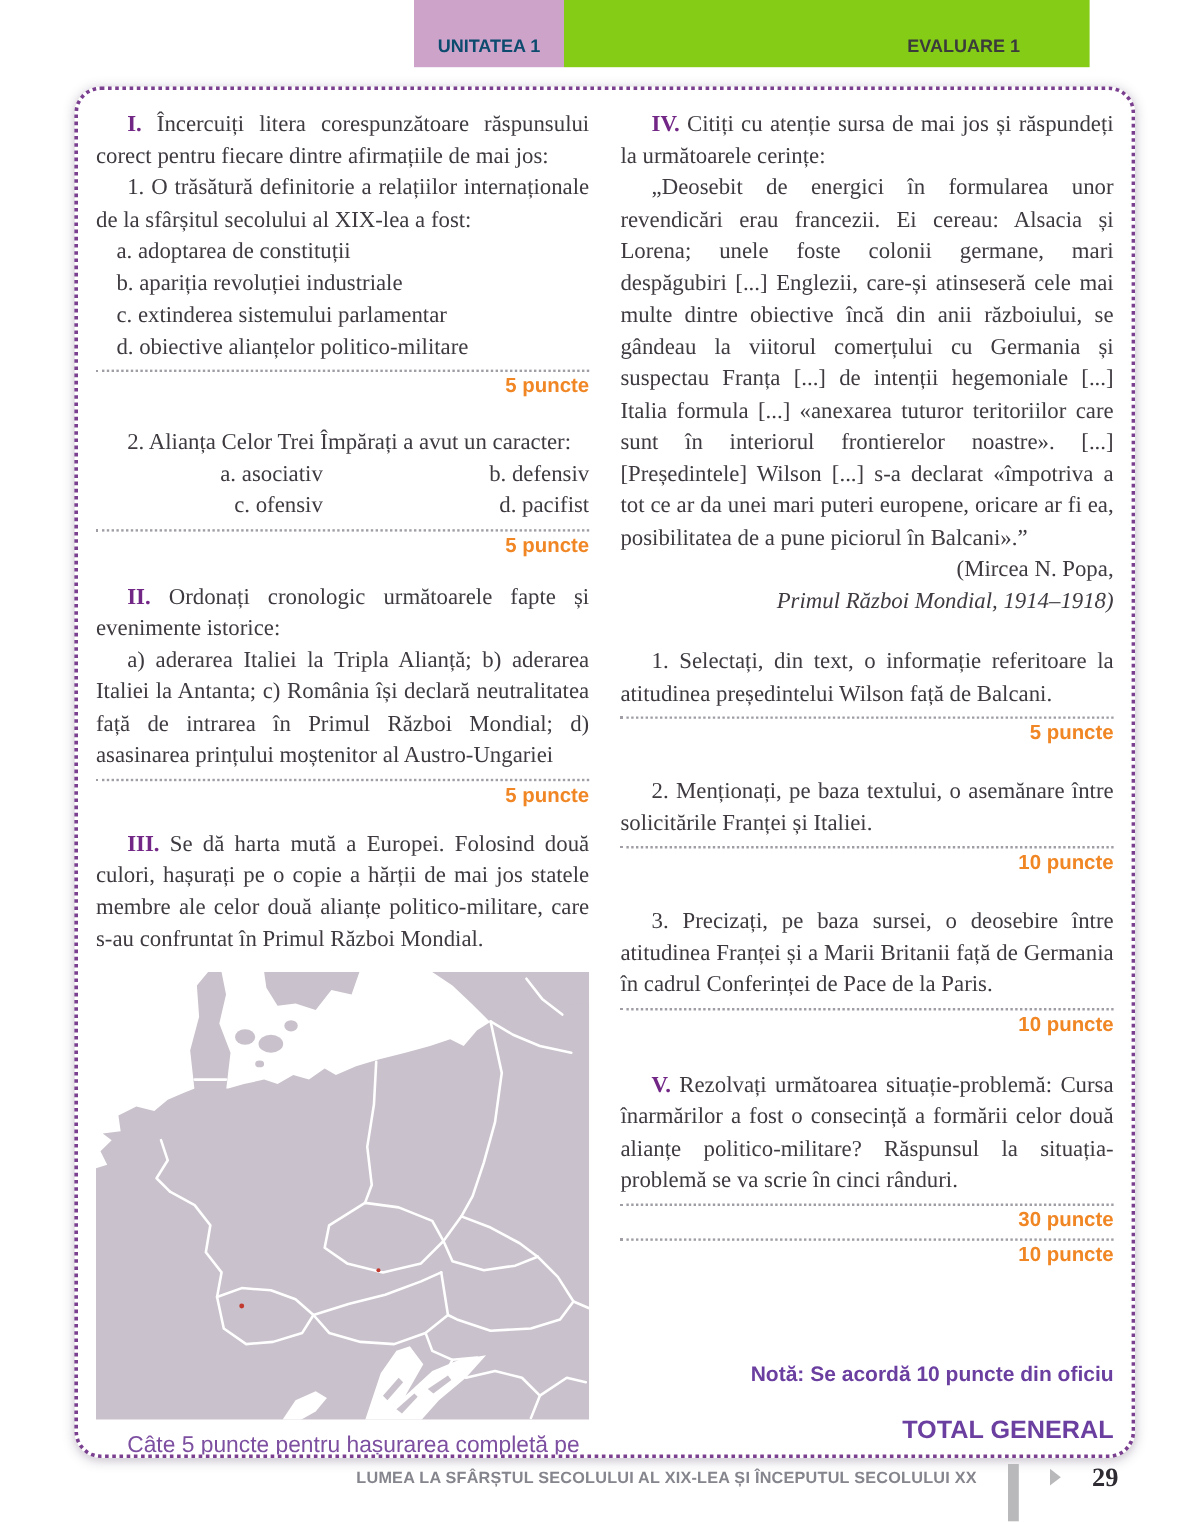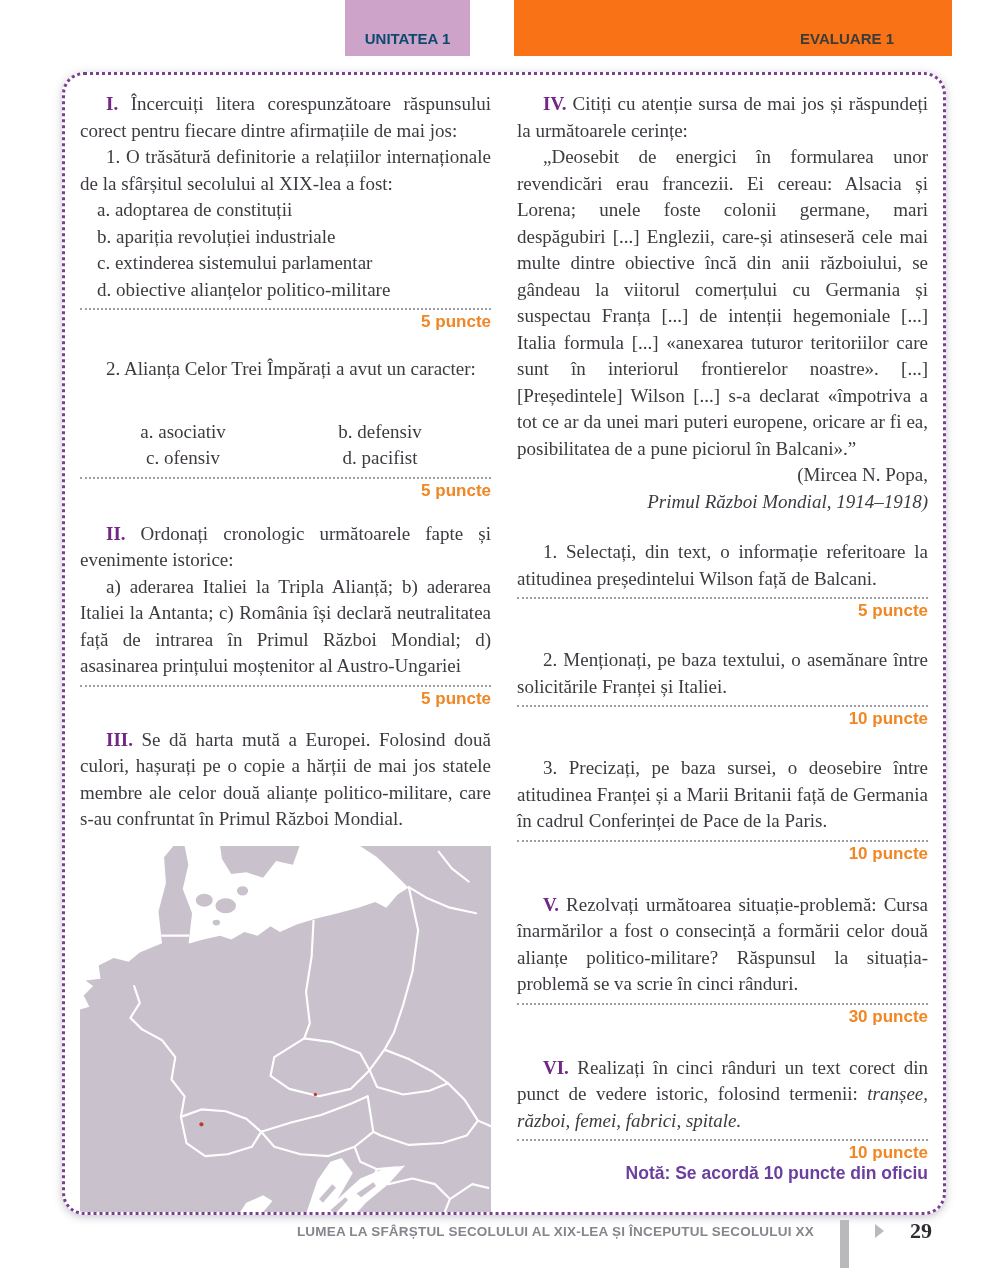--- a/index.html
+++ b/index.html
@@ -3,36 +3,36 @@
 <meta charset="utf-8">
 <style>
   html,body{margin:0;padding:0;}
   body{width:1000px;height:1268px;position:relative;background:#fff;
        font-family:"Liberation Serif",serif;color:#3e3a40;overflow:hidden;}
 
   
   .band-dark{position:absolute;left:345px;top:0;width:125px;height:56px;background:#cda3ca;
     color:#0c4a6e;font:700 15px "Liberation Sans",sans-serif;display:flex;align-items:flex-end;
     justify-content:center;padding-bottom:9px;box-sizing:border-box;}
-  .band-light{position:absolute;left:470px;top:0;width:438px;height:56px;background:#f97316;
+  .band-light{position:absolute;left:470px;top:0;width:438px;height:56px;background:#84cc16;
     color:#3b3b3b;font:700 15px "Liberation Sans",sans-serif;display:flex;align-items:flex-end;
-    justify-content:flex-end;padding:0 58px 9px 0;box-sizing:border-box;margin-left:44px;}
+    justify-content:flex-end;padding:0 58px 9px 0;box-sizing:border-box;}
 
   
   .card{position:absolute;left:62px;top:72px;width:884px;height:1143px;box-sizing:border-box;
     border:3px dotted #7a3f8f;border-radius:22px;background:#fff;
     box-shadow:0 2px 9px rgba(110,95,120,.38);
     padding:16px 15px 8px 15px;display:flex;gap:26px;overflow:hidden;}
   .col{flex:1;display:flex;flex-direction:column;font-size:19px;line-height:26.5px;
     text-align:justify;min-width:0;}
   p{margin:0;}
   .ind{text-indent:26px;}
   .rn{color:#722786;font-weight:700;}
   .opt{padding-left:17px;text-align:left;}
-  .optgrid{display:grid;grid-template-columns:172px 1fr;padding-left:17px;text-align:center;margin-top:36px;}
+  .optgrid{display:grid;grid-template-columns:172px 1fr;padding-left:17px;text-align:right;}
   .pts{border-top:2px dotted #a09da5;margin-top:5px;padding-top:2px;text-align:right;
     font:700 17px "Liberation Sans",sans-serif;color:#f08624;}
   .mt18{margin-top:18px;} .mt20{margin-top:20px;} .mt24{margin-top:24px;}
   .mt26{margin-top:26px;} .mt28{margin-top:28px;}
 
   .map{margin-top:13px;height:390px;}
   .map svg{width:100%;height:100%;display:block;}
   .caption{margin-top:9px;color:#7d4fa0;font:400 19px "Liberation Sans",sans-serif;
     line-height:26px;text-align:left;text-indent:26px;}
   .attr{text-align:right;}
@@ -158,21 +158,20 @@
 
     <p class="ind mt26">2. Menționați, pe baza textului, o asemănare între solicitările Franței și Italiei.</p>
     <div class="pts">10 puncte</div>
 
     <p class="ind mt26">3. Precizați, pe baza sursei, o deosebire între atitudinea Franței și a Marii Britanii față de Germania în cadrul Conferinței de Pace de la Paris.</p>
     <div class="pts">10 puncte</div>
 
     <p class="ind mt28"><span class="rn">V.</span> <span>Rezolvați următoarea situație-problemă: Cursa înarmărilor a fost o consecință a formării celor două alianțe politico-militare? Răspunsul la situația-problemă se va scrie în cinci rânduri.</span></p>
     <div class="pts">30 puncte</div>
 
-    <p class="ind mt28"><span class="rn">VI.</span> <span>Realizați în cinci rânduri un text corect din punct de vedere istoric, folosind termenii: </span><i>tranșee, război, femei, fabrici, spitale.</i></p>
     <div class="pts">10 puncte</div>
 
     <p class="note">Notă: Se acordă 10 puncte din oficiu</p>
     <p class="total-label">TOTAL GENERAL</p>
 
   </div>
 </div>
 
 <div class="footer">
   <span class="footer-title">LUMEA LA SFÂRȘTUL SECOLULUI AL XIX-LEA ȘI ÎNCEPUTUL SECOLULUI XX</span>

